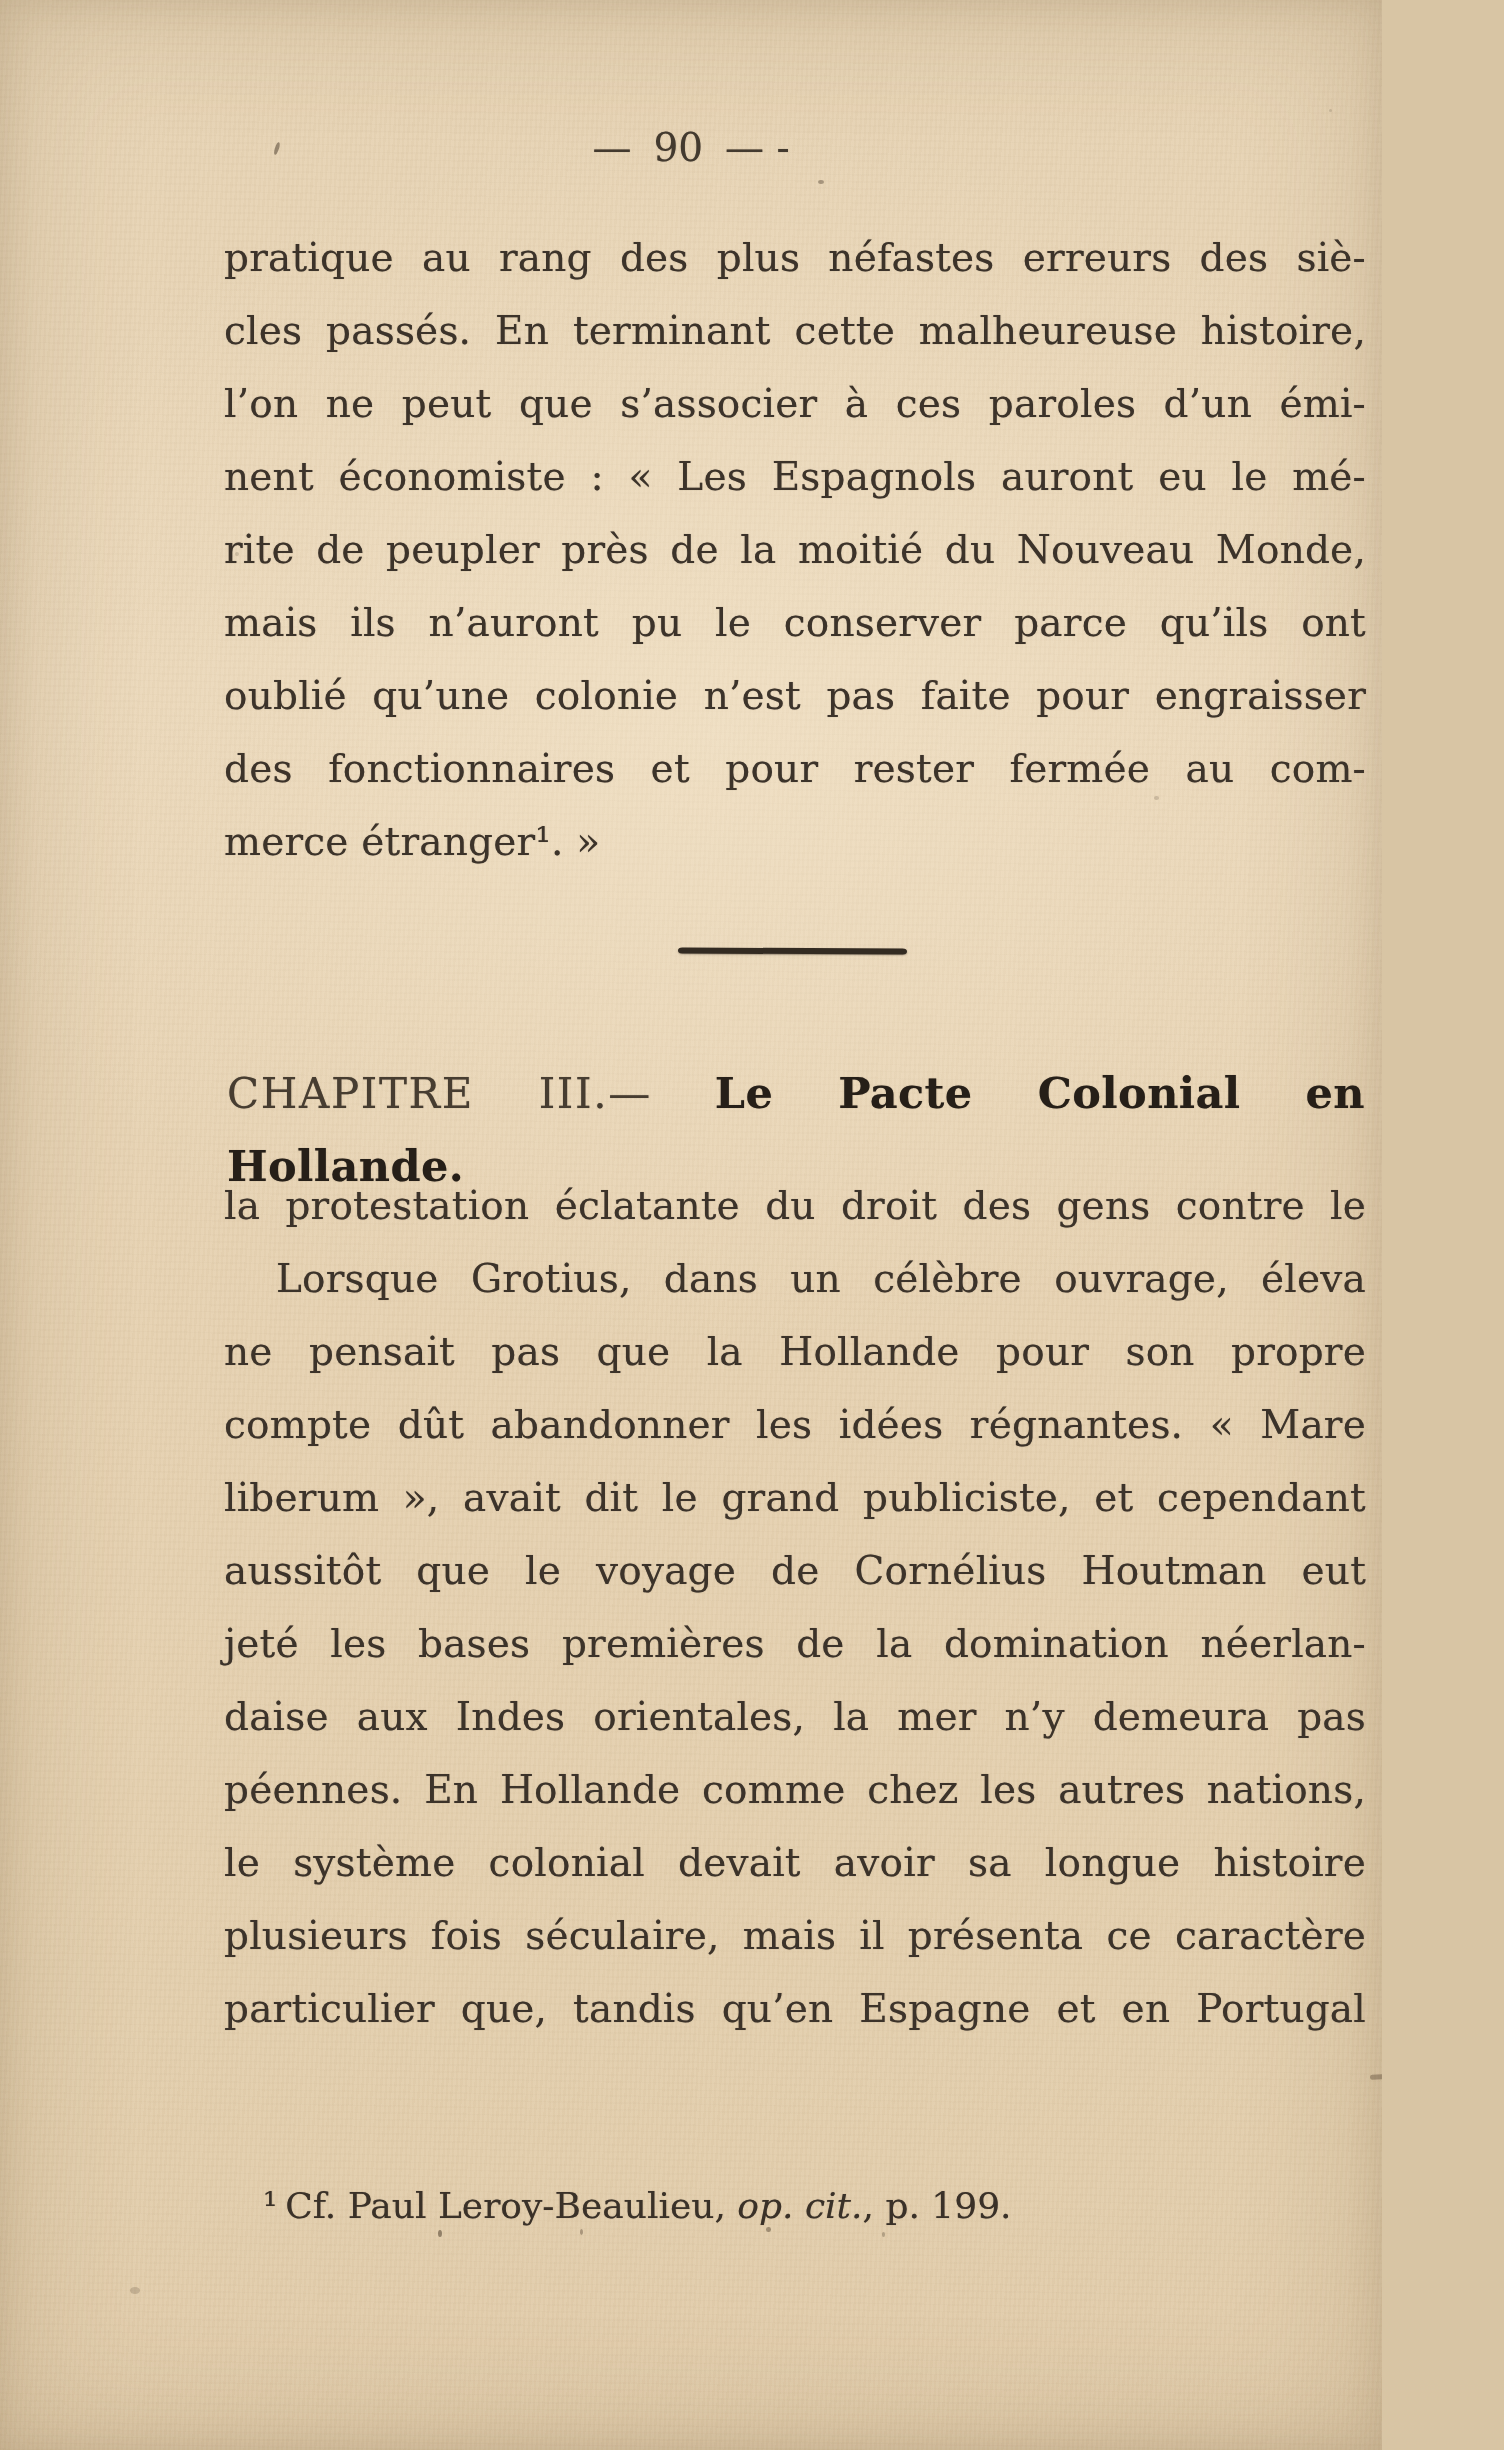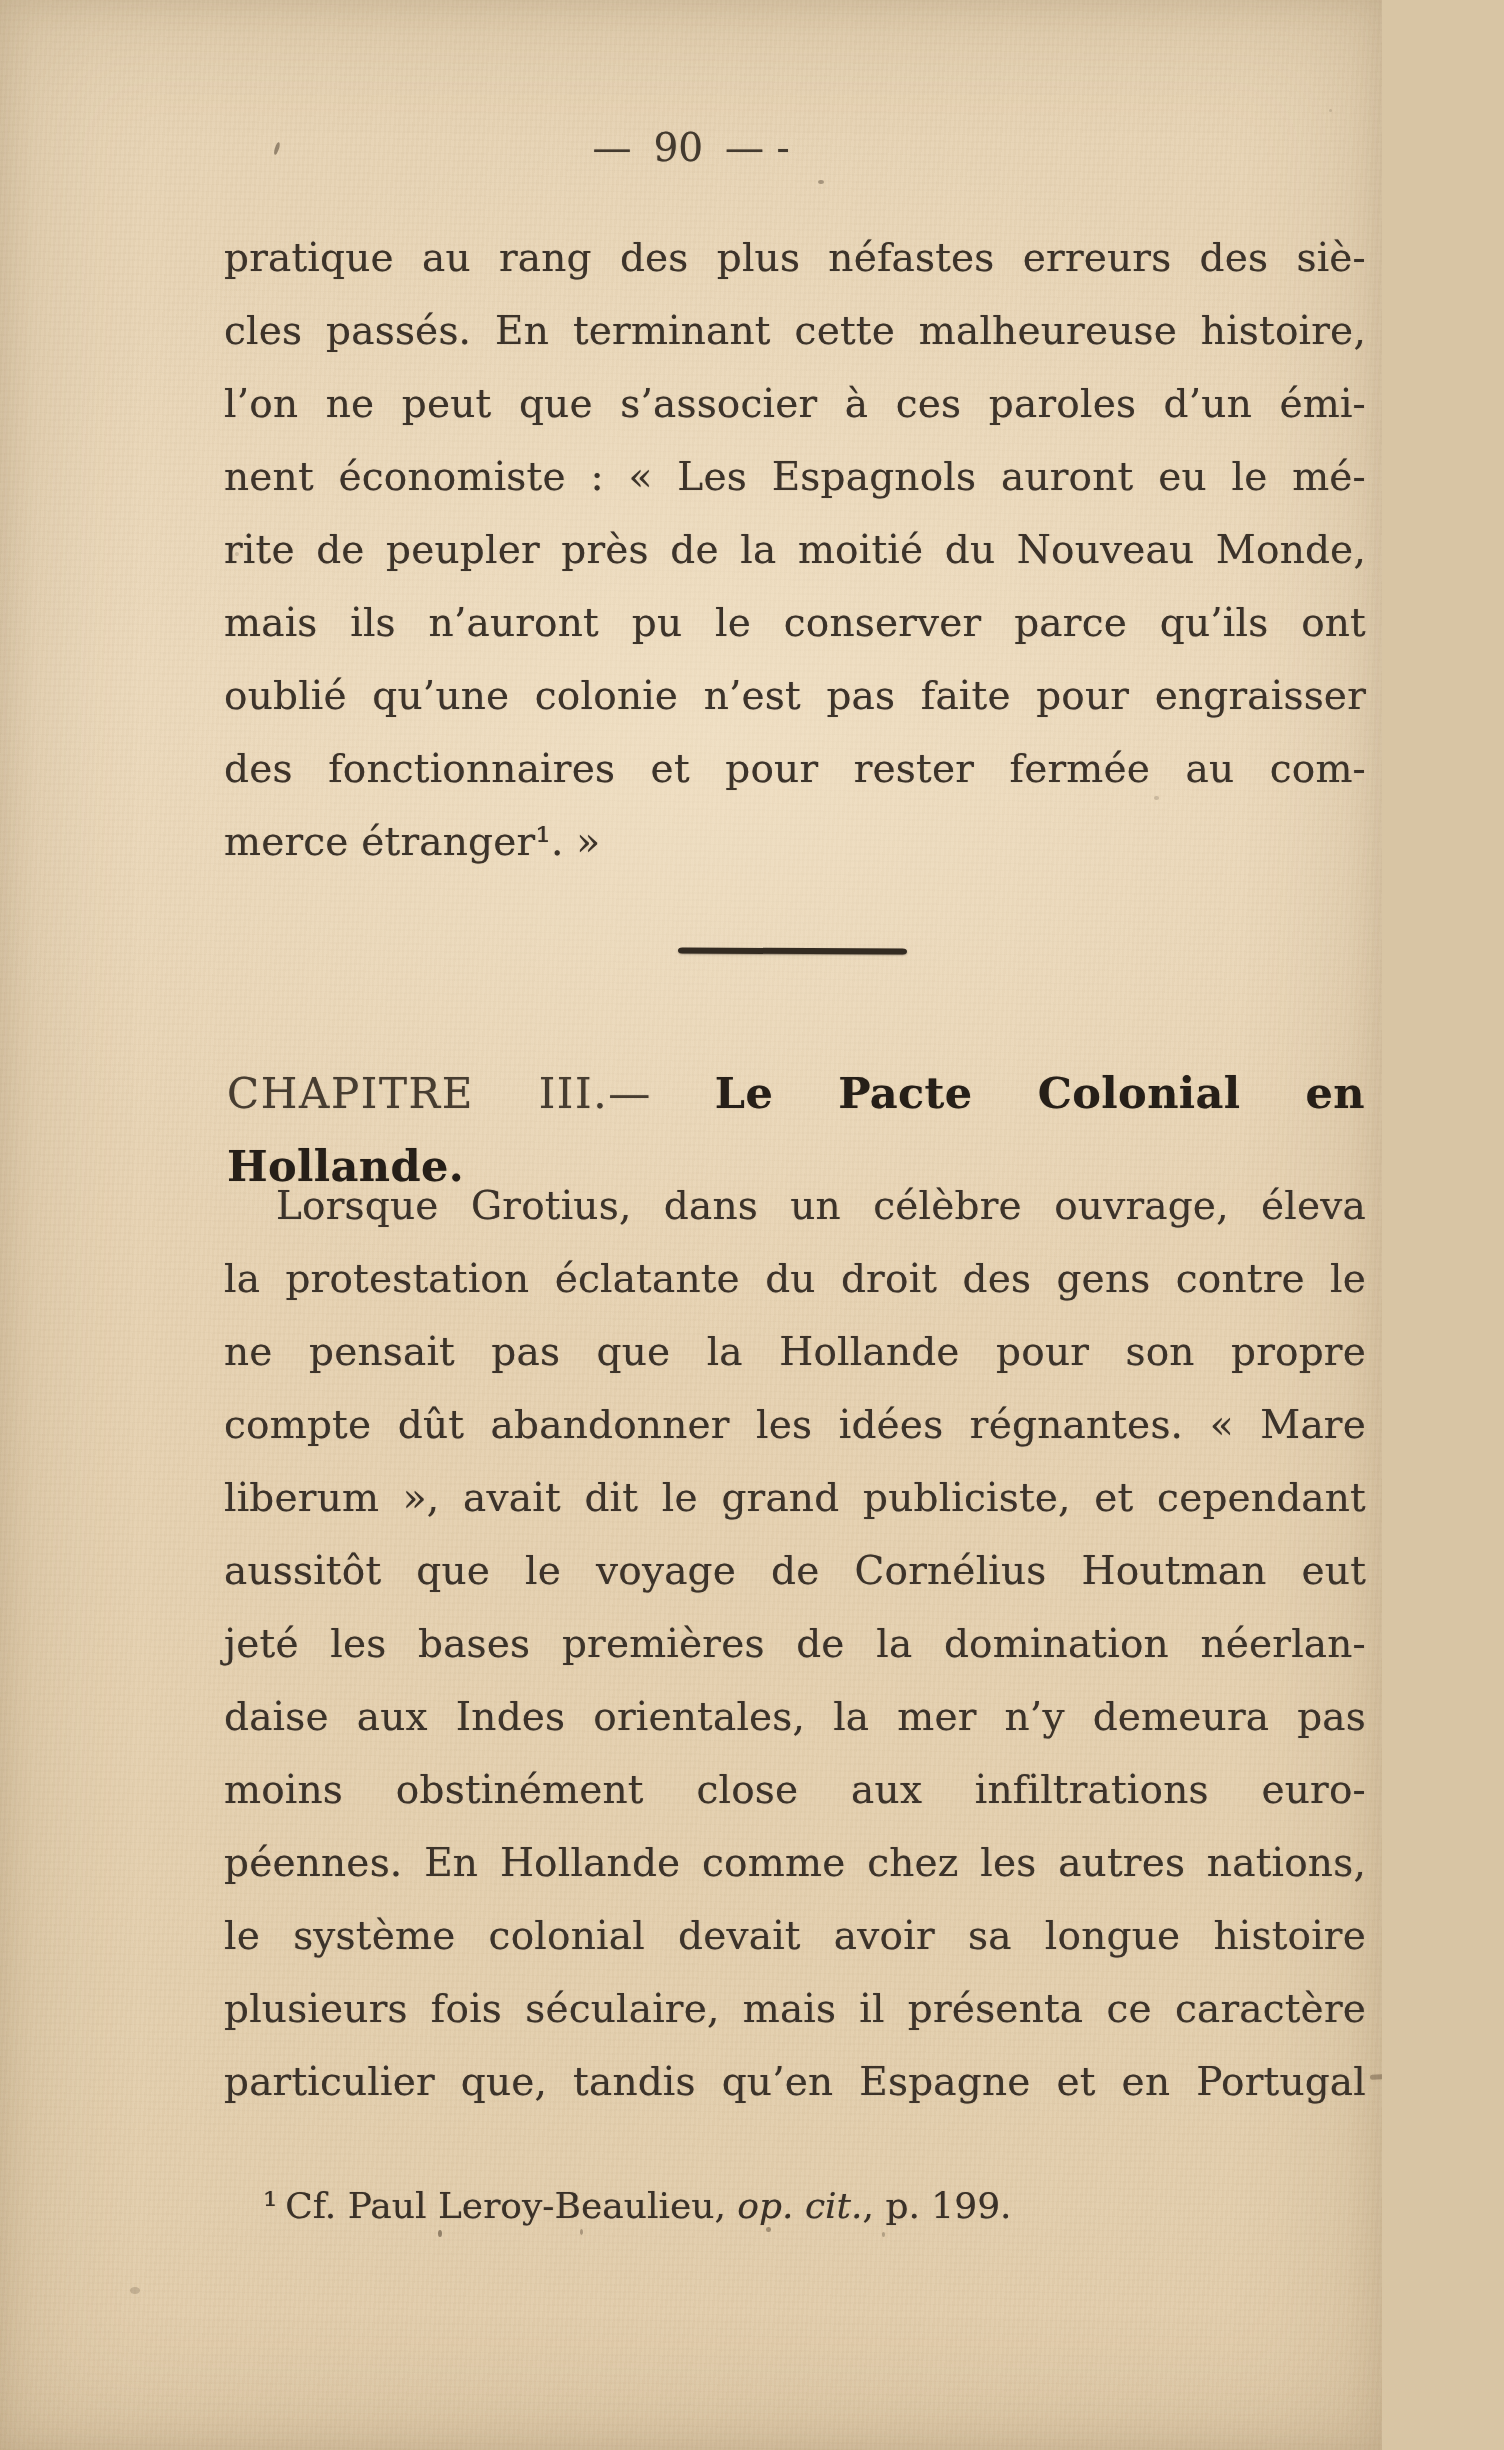--- a/index.html
+++ b/index.html
@@ -81,29 +81,28 @@
     <div class="line">oublié qu’une colonie n’est pas faite pour engraisser</div>
     <div class="line">des fonctionnaires et pour rester fermée au com-</div>
     <div class="line line--end">merce étranger¹. »</div>
   </div>
 
   <div class="divider"></div>
 
   <div class="chapter inked"><span class="chapter-label">CHAPITRE III.—</span> <span class="chapter-title">Le Pacte Colonial en Hollande.</span></div>
 
   <div class="para p2 inked">
+    <div class="line">la protestation éclatante du droit des gens contre le</div>
     <div class="line line--indent">Lorsque Grotius, dans un célèbre ouvrage, éleva</div>
-    <div class="line">la protestation éclatante du droit des gens contre le</div>
     <div class="line">ne pensait pas que la Hollande pour son propre</div>
     <div class="line">compte dût abandonner les idées régnantes. « Mare</div>
     <div class="line">liberum », avait dit le grand publiciste, et cependant</div>
     <div class="line">aussitôt que le voyage de Cornélius Houtman eut</div>
     <div class="line">jeté les bases premières de la domination néerlan-</div>
     <div class="line">daise aux Indes orientales, la mer n’y demeura pas</div>
-    <div class="line">moins obstinément close aux infiltrations euro-</div>
     <div class="line">péennes. En Hollande comme chez les autres nations,</div>
     <div class="line">le système colonial devait avoir sa longue histoire</div>
     <div class="line">plusieurs fois séculaire, mais il présenta ce caractère</div>
     <div class="line">particulier que, tandis qu’en Espagne et en Portugal</div>
   </div>
 
   <div class="footnote inked"><span class="fn-marker">¹</span><span>Cf. Paul Leroy-Beaulieu, </span><span class="fn-italic">op. cit.</span><span>, p. 199.</span></div>
 
   <div class="smudge" style="left:1370px; top:2074px; width:45px; height:4.7px; transform:rotate(-2deg); opacity:.85;"></div>
   <div class="smudge" style="left:1437px; top:2070px; width:30px; height:3.9px; transform:rotate(-3deg); opacity:.6;"></div>

